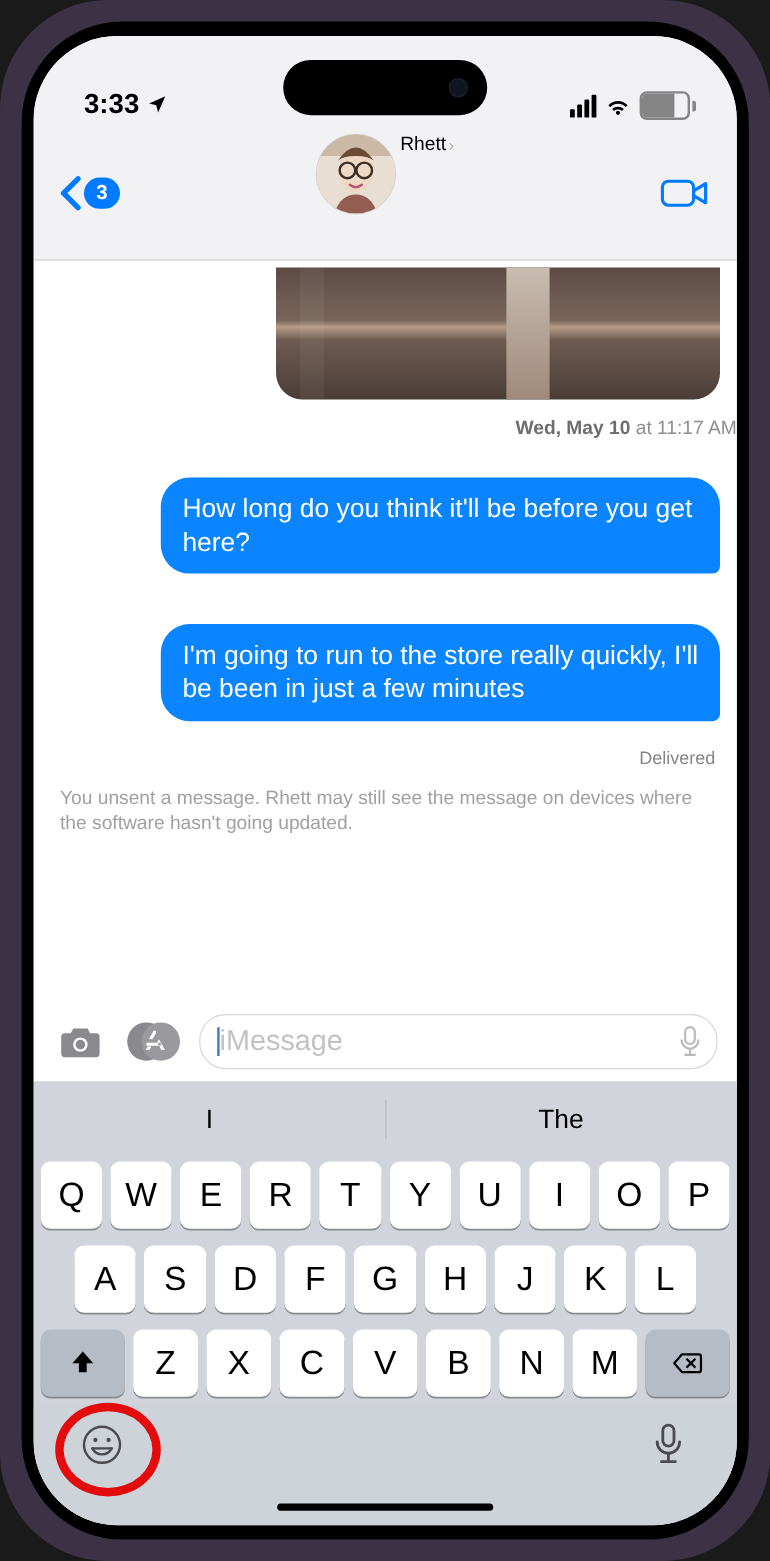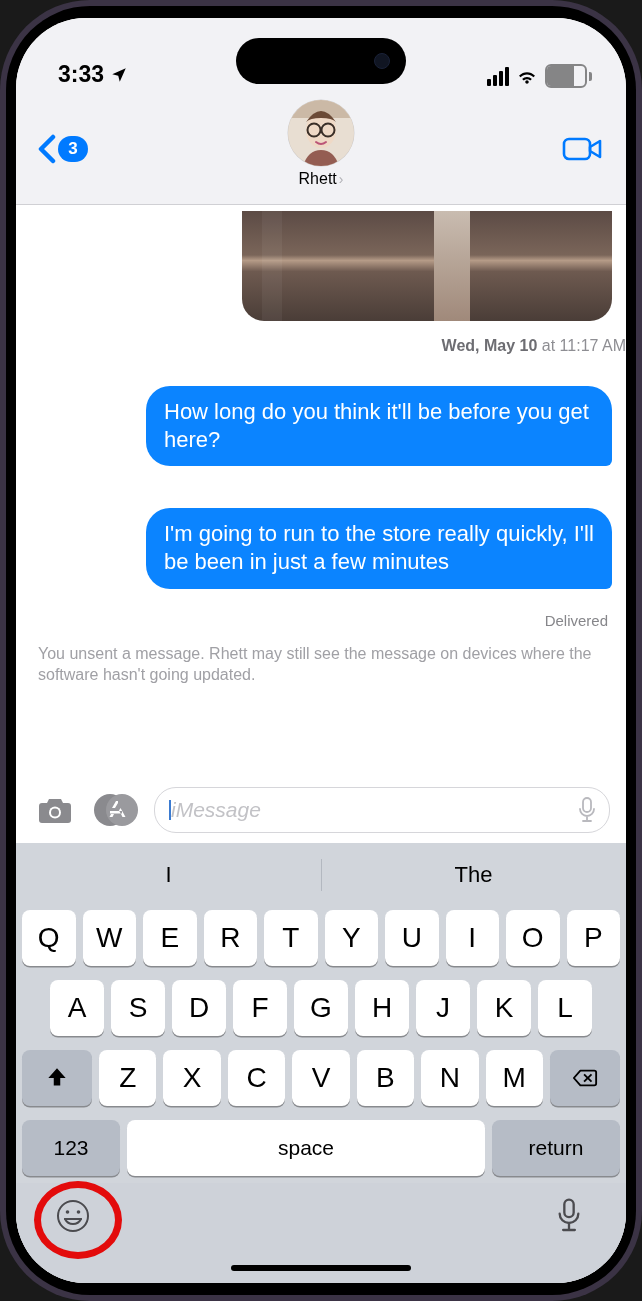--- a/index.html
+++ b/index.html
@@ -14,21 +14,21 @@
     --body-bg:#ffffff;
   }
   html,body{margin:0;padding:0;}
   body{
     background:#1a1a1a;
     font-family:-apple-system,BlinkMacSystemFont,"Helvetica Neue",Arial,sans-serif;
     display:flex;justify-content:center;
   }
   .device{
     width:642px;height:1301px;position:relative;
-    background:#3b3345;border-radius:90px;padding:6px;box-sizing:border-box;
+    background:#3b3345;border-radius:90px;padding:18px;box-sizing:border-box;
   }
   .bezel{
     width:100%;height:100%;background:#000;border-radius:84px;padding:12px 10px 12px 10px;box-sizing:border-box;
     position:relative;
   }
   .screen{
     width:100%;height:100%;background:var(--body-bg);border-radius:70px;overflow:hidden;position:relative;
     display:flex;flex-direction:column;
   }
   
@@ -66,21 +66,21 @@
     padding:0 22px;border-bottom:1px solid #d0d0d4;
   }
   .back{display:flex;align-items:center;gap:2px;color:var(--ios-blue);}
   .back-badge{
     display:inline-flex;align-items:center;justify-content:center;
     min-width:26px;height:26px;border-radius:13px;background:var(--ios-blue);color:#fff;
     font-size:17px;font-weight:600;padding:0 2px;
   }
   .contact{
     position:absolute;left:50%;top:6px;transform:translateX(-50%);
-    display:flex;flex-direction:column;align-items:center;gap:4px;
+    display:flex;flex-direction:row;align-items:flex-start;gap:4px;
   }
   .avatar{
     width:66px;height:66px;border-radius:50%;overflow:hidden;box-shadow:0 0 0 .5px rgba(0,0,0,.15);
     display:flex;align-items:center;justify-content:center;background:#d8c9b8;position:relative;
   }
   .avatar svg{width:100%;height:100%;}
   .cname{font-size:16px;color:#000;display:flex;align-items:center;gap:2px;}
   .cname .chev{color:#b0b0b5;font-size:14px;}
   
   .conv{flex:1;overflow:hidden;background:#fff;display:flex;flex-direction:column;}
@@ -104,21 +104,21 @@
   }
   
   .compose{
     display:flex;align-items:center;gap:12px;padding:4px 16px 10px;background:#fff;
   }
   .cbtn{width:46px;height:40px;display:flex;align-items:center;justify-content:center;color:#8a8a8e;}
   .input-wrap{
     flex:1;height:44px;border:1.5px solid #d6d6da;border-radius:22px;display:flex;align-items:center;
     padding:0 12px 0 16px;gap:8px;
   }
-  .input-wrap .ph{color:#c2c2c6;font-size:21px;flex:1;position:relative;font-style:italic;}
+  .input-wrap .ph{color:#c2c2c6;font-size:24px;flex:1;position:relative;}
   .caret{position:absolute;left:-2px;top:2px;bottom:2px;width:2px;background:#3b7bd1;}
   
   .kb{
     background:var(--kb-bg);padding-top:4px;
     display:flex;flex-direction:column;user-select:none;padding-bottom:0;
   }
   .predict{
     display:flex;height:56px;align-items:stretch;
   }
   .predict span{
@@ -306,25 +306,20 @@
           <div class="key">N</div>
           <div class="key">M</div>
           <div class="key fn">
             <svg viewBox="0 0 28 24" fill="none" stroke="#000" stroke-width="2" stroke-linejoin="round">
                 <path d="M9 4h15a2 2 0 0 1 2 2v12a2 2 0 0 1-2 2H9l-7-8 7-8z"></path>
                 <line x1="13" y1="8" x2="21" y2="16"></line>
                 <line x1="21" y1="8" x2="13" y2="16"></line>
               </svg>
           </div>
         </div>
-        <div class="krow bot">
-          <div class="key sm">123</div>
-          <div class="key space">space</div>
-          <div class="key ret">return</div>
-        </div>
         <div class="kb-bottom">
           <div class="highlight-ring"></div>
           <div class="btn">
             <svg width="36" height="36" viewBox="0 0 36 36" fill="none" stroke="#4b4b4f" stroke-width="2">
                 <circle cx="18" cy="18" r="15"></circle>
                 <circle cx="12.5" cy="14" r="1.8" fill="#4b4b4f" stroke="none"></circle>
                 <circle cx="23.5" cy="14" r="1.8" fill="#4b4b4f" stroke="none"></circle>
                 <path d="M10 21c2 4 6 5 8 5s6-1 8-5" stroke-linecap="round"></path>
                 <path d="M10 21h16" stroke-linecap="round"></path>
               </svg>

